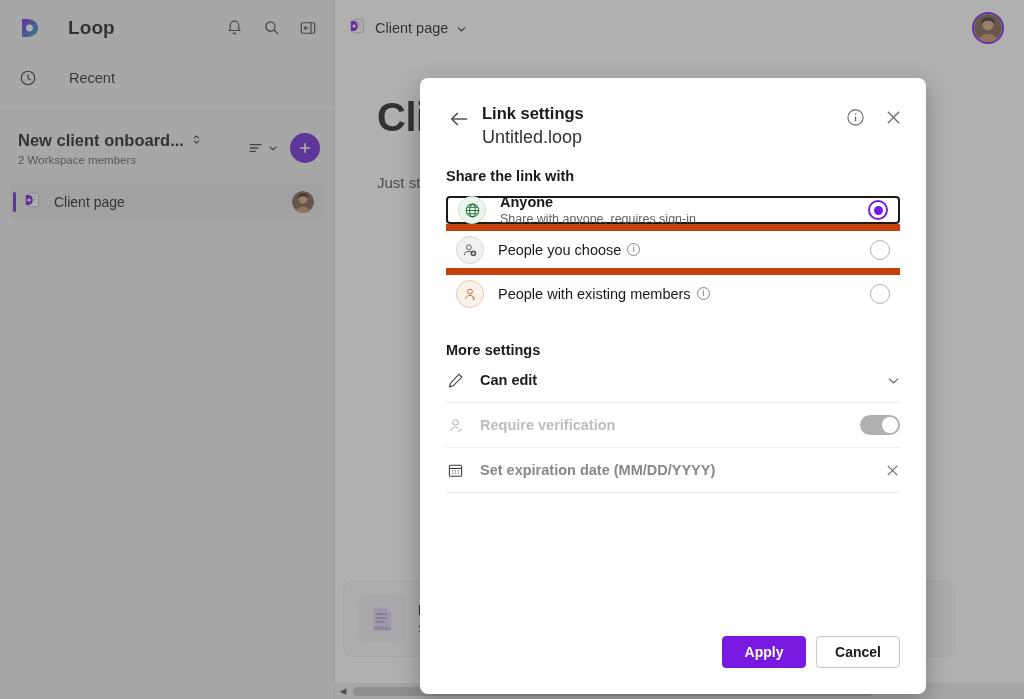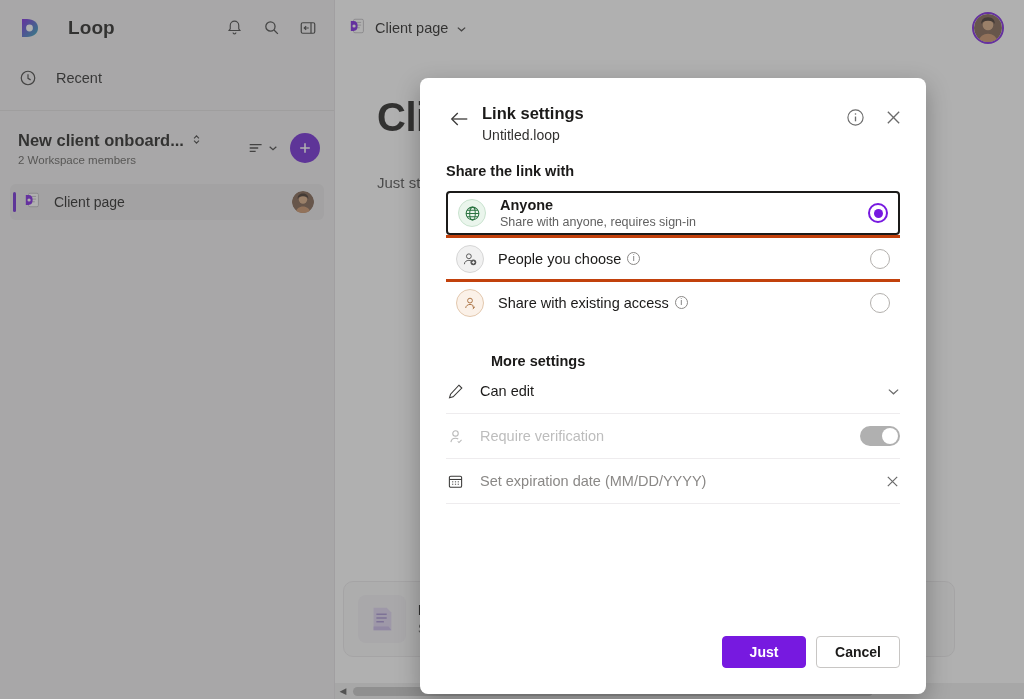--- a/index.html
+++ b/index.html
@@ -30,21 +30,21 @@
   .sb-top-actions {
     margin-left: auto; display: flex; align-items: center; gap: 13px;
   }
   .ico-btn {
     width: 24px; height: 24px; display: flex;
     align-items: center; justify-content: center;
     color: #3c3c3c; cursor: pointer; border-radius: 4px;
   }
   .nav-list { padding: 4px 10px 0 10px; }
   .nav-item {
-    display: flex; align-items: center; gap: 18px;
+    display: flex; align-items: center; gap: 31px;
     height: 38px; padding: 0 8px; border-radius: 6px;
     cursor: pointer; color: #242424;
   }
   .nav-item .label { font-size: 14.5px; }
   .nav-icon { width: 20px; height: 20px; display:flex; align-items:center; justify-content:center; color:#3b3a39;}
   .sb-divider {
     height: 1px; background: #e0dedf; margin: 13px 0 0 0;
   }
   .ws-head {
     padding: 20px 14px 0 18px;
@@ -138,36 +138,36 @@
     box-shadow: 0 8px 24px rgba(0,0,0,.28);
     display: flex; flex-direction: column;
   }
   .dlg-head { display: flex; align-items: flex-start; padding: 26px 22px 0 26px; }
   .back-btn {
     width: 26px; height: 26px; display:flex; align-items:center; justify-content:center;
     color: #3b3a39; cursor: pointer; margin-top: 2px; flex: 0 0 26px;
   }
   .dlg-titles { margin-left: 10px; }
   .dlg-title { font-size: 16.5px; font-weight: 700; color: #1b1a19; }
-  .dlg-sub { font-size: 14px; color: #323130; margin-top: 4px; }
+  .dlg-sub { font-size: 18px; color: #323130; margin-top: 4px; }
   .dlg-head-actions { margin-left: auto; display: flex; align-items: center; gap: 16px; margin-top: 2px;}
   .hdr-ico { width:22px;height:22px;display:flex;align-items:center;justify-content:center;color:#6b6b6b;cursor:pointer;}
 
   .dlg-body { padding: 0 26px; flex: 1 1 auto; }
   .sect-label { font-size: 14.5px; font-weight: 700; color: #1b1a19; margin-top: 20px; }
 
   .opt-list { margin-top: 12px; }
   .opt {
     display: flex; align-items: center; height: 44px;
     padding: 0 10px 0 10px; cursor: pointer; position: relative;
   }
   .opt.selected {
-    border: 2px solid #1b1a19; border-radius: 4px; height: 44px;
-  }
-  .opt.divided { border-top: 3px solid #c2410c; }
+    border: 2px solid #1b1a19; border-radius: 4px; height: 28px;
+  }
+  .opt.divided { border-top: 7px solid #c2410c; }
   .opt-icon {
     width: 28px; height: 28px; border-radius: 50%;
     display: flex; align-items: center; justify-content: center;
     flex: 0 0 28px; margin-right: 14px;
   }
   .opt-icon.green { background: #eaf5ec; border: 1px solid #c9e3cf; color: #2a7340; }
   .opt-icon.gray  { background: #f1f1f1; border: 1px solid #d6d6d6; color: #575757; }
   .opt-icon.tan   { background: #fbf1e8; border: 1px solid #e3c8ae; color: #a86f3f; }
   .opt-text { display: flex; flex-direction: column; }
   .opt-title { font-size: 14.5px; font-weight: 700; color: #1b1a19; display:flex; align-items:center; gap:6px;}
@@ -181,24 +181,24 @@
   .radio.on { border: 2.5px solid #7719e0; }
   .radio.on::after {
     content: ""; width: 9px; height: 9px; border-radius: 50%; background: #7719e0;
   }
   .info-i {
     width: 13px; height: 13px; border-radius: 50%; border: 1px solid #8a8886;
     font-size: 9px; line-height: 11px; text-align: center; color: #6b6b6b;
     font-weight: 400; display: inline-block; cursor: pointer;
   }
 
-  .more-label { font-size: 14.5px; font-weight: 700; color: #1b1a19; margin-top: 30px; margin-left: 45px; }
+  .more-label { font-size: 14.5px; font-weight: 700; color: #1b1a19; margin-top: 30px; }
   .ms-row {
     display: flex; align-items: center; height: 45px; gap: 16px;
-    border-bottom: 1px solid #eeecee; cursor: pointer;
+    border-bottom: 1px solid #eeecee; cursor: pointer; font-weight: bold;
   }
   .ms-row:last-child { border-bottom: 1px solid #eeecee; }
   .ms-row .mi { width: 18px; display:flex; align-items:center; justify-content:center; color:#3b3a39; flex:0 0 18px;}
   .ms-row .mi.dim { color: #b9b9b9; }
   .ms-txt { font-size: 14.5px; color: #1b1a19; }
   .ms-txt.placeholder { color: #8a8886; }
   .ms-txt.disabled { color: #bdbdbd; }
   .ms-right { margin-left: auto; display:flex; align-items:center; color:#6b6b6b; }
   .toggle {
     width: 40px; height: 20px; border-radius: 11px; background: #b0b0b0;
@@ -472,21 +472,21 @@
         <div class="opt divided">
           <span class="opt-icon tan">
             <svg width="16" height="16" viewBox="0 0 20 20" fill="none" stroke="currentColor" stroke-width="1.2">
               <circle cx="10" cy="7" r="3"></circle>
               <path d="M4.6 16.2c.4-2.8 2.7-4.4 5.4-4.4s5 1.6 5.4 4.4"></path>
               <path d="M13 14.5l2 1.6-1.6 1.6" stroke-width="1.1"></path>
             </svg>
           </span>
           <span class="opt-text">
             <span class="opt-title normal">
-              <span>Share with existing access</span>
+              <span>People with existing members</span>
               <span class="info-i">i</span>
             </span>
           </span>
           <span class="radio"></span>
         </div>
       </div>
 
       <div class="more-label">More settings</div>
 
       <div>
@@ -532,18 +532,18 @@
             <svg width="15" height="15" viewBox="0 0 16 16" fill="none" stroke="currentColor" stroke-width="1.3">
               <path d="M3 3 13 13M13 3 3 13"></path>
             </svg>
           </span>
         </div>
 
       </div>
     </div>
 
     <div class="dlg-foot">
-      <button class="btn btn-primary">Just</button>
+      <button class="btn btn-primary">Apply</button>
       <button class="btn btn-secondary">Cancel</button>
     </div>
   </div>
 
 </div>
 
 </body></html>

